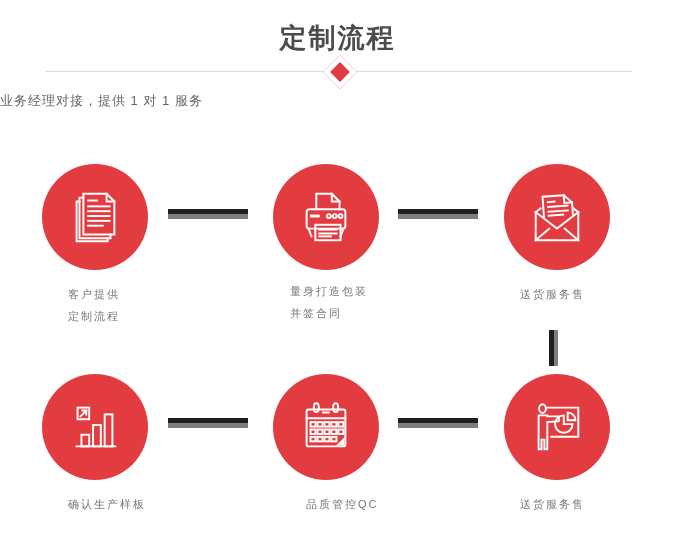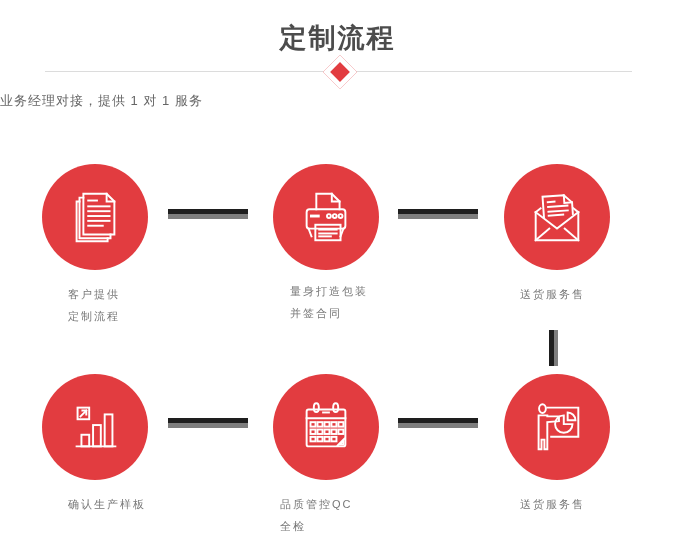--- a/index.html
+++ b/index.html
@@ -45,21 +45,21 @@
     background:linear-gradient(to bottom,var(--conn-dark) 0 50%,var(--conn-gray) 50% 100%);
   }
   .conn-v{
     position:absolute;width:9px;height:36px;
     background:linear-gradient(to right,var(--conn-dark) 0 50%,var(--conn-gray) 50% 100%);
   }
   
   .c1{left:42px;top:164px;} .c2{left:273px;top:164px;} .c3{left:504px;top:164px;}
   .c4{left:42px;top:374px;} .c5{left:273px;top:374px;} .c6{left:504px;top:374px;}
   .l1{left:68px;top:283px;} .l2{left:290px;top:280px;} .l3{left:520px;top:283px;}
-  .l4{left:68px;top:493px;} .l5{left:280px;top:493px;} .l6{left:520px;top:493px;text-align:right;}
+  .l4{left:68px;top:493px;} .l5{left:306px;top:493px;} .l6{left:520px;top:493px;text-align:right;}
   .h1{left:168px;top:209px;} .h2{left:398px;top:209px;}
   .h3{left:168px;top:418px;} .h4{left:398px;top:418px;}
   .v1{left:549px;top:330px;}
 </style>
 </head>
 <body>
 
 <div class="page">
 
   <div class="title">定制流程</div>
@@ -171,21 +171,20 @@
       <rect x="16" y="42.2" width="5.2" height="4.6"></rect>
         <rect x="23.2" y="42.2" width="5.2" height="4.6"></rect>
         <rect x="30.4" y="42.2" width="5.2" height="4.6"></rect>
         <rect x="37.6" y="42.2" width="5.2" height="4.6"></rect>
       <path d="M44 51 L51 44"></path>
       <path d="M46 50 L50 46 L50 50 Z"></path>
     </svg>
   </div>
   <div class="label l5">
     <div>品质管控QC</div>
-    <div>全检</div>
   </div>
 
   <div class="circle c6">
     <svg width="62" height="62" viewBox="0 0 64 64" fill="none" stroke="#fff" stroke-width="2" stroke-linecap="square">
       <path d="M22 12 H54 V42 H26"></path>
       <path d="M39 20 A9 9 0 1 0 48 29 L39 29 Z"></path>
       <path d="M43 17 A8 8 0 0 1 51 25 L43 25 Z"></path>
       <ellipse cx="17" cy="13" rx="3.5" ry="4.5"></ellipse>
       <path d="M13 20 L13 55 L16 55 L16 45 L19 45 L19 55 L22 55 L22 27 L34 26 L34 21 L22 21 L22 20 Z"></path>
     </svg>

